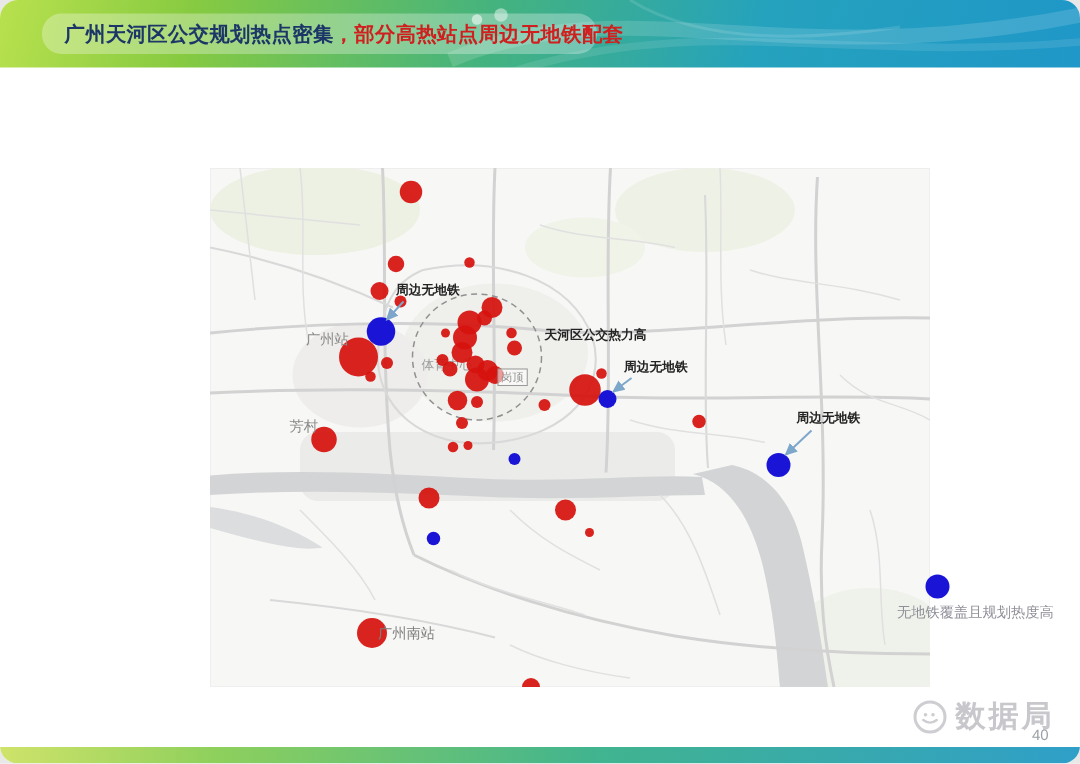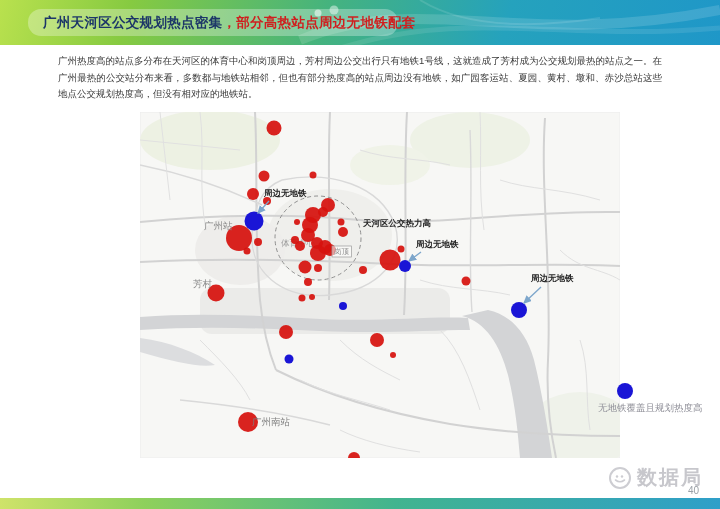--- a/index.html
+++ b/index.html
@@ -1,17 +1,17 @@
 <!DOCTYPE html>
 <html><head>
 <meta charset="utf-8">
 <style>
   html,body{margin:0;padding:0;background:#e8e8e8;}
   .slide{position:relative;width:720px;height:509px;background:#ffffff;overflow:hidden;
-         font-family:"Liberation Sans","DejaVu Sans",sans-serif;}
+         font-family:"Liberation Sans","DejaVu Sans",sans-serif;border-radius:12px;}
   
   .header{position:absolute;left:0;top:0;width:720px;height:45px;
           background:linear-gradient(105deg,#b9e14e 0%,#86ca41 18%,#45b37e 45%,#25a2bd 70%,#1f97c8 100%);}
   .hdr-deco{position:absolute;left:0;top:0;width:720px;height:45px;}
   .title-bar{position:absolute;left:28px;top:9px;width:370px;height:27px;border-radius:13px;
              background:rgba(255,255,255,.30);line-height:27px;padding-left:15px;box-sizing:border-box;
              white-space:nowrap;font-size:13.5px;font-weight:bold;letter-spacing:.3px;}
   .t-main{color:#1c3668;}
   .t-accent{color:#cf1f1f;}
   .amap{position:absolute;right:6px;top:6px;display:flex;align-items:center;}
@@ -46,21 +46,20 @@
       <path d="M340,48 C 470,8 560,42 720,28" stroke="rgba(255,255,255,.10)" stroke-width="5" fill="none"></path>
       <path d="M420,0 C 460,25 520,30 600,18" stroke="rgba(255,255,255,.12)" stroke-width="2" fill="none"></path>
       <circle cx="318" cy="13" r="3.5" fill="rgba(255,255,255,.55)"></circle>
       <circle cx="334" cy="10" r="4.5" fill="rgba(255,255,255,.45)"></circle>
     </svg>
     <div class="title-bar">
       <span class="t-main">广州天河区公交规划热点密集</span><span class="t-accent">，部分高热站点周边无地铁配套</span>
     </div>
   </div>
 
-  <p class="para">广州热度高的站点多分布在天河区的体育中心和岗顶周边，芳村周边公交出行只有地铁1号线，这就造成了芳村成为公交规划最热的站点之一。在广州最热的公交站分布来看，多数都与地铁站相邻，但也有部分热度高的站点周边没有地铁，如广园客运站、夏园、黄村、墩和、赤沙总站这些地点公交规划热度高，但没有相对应的地铁站。</p>
 
   <svg id="map-svg" class="map" width="480" height="346" viewBox="140 112 480 346">
     <defs>
       <marker id="arw" markerWidth="8" markerHeight="8" refX="5.5" refY="3" orient="auto">
         <path d="M0,0 L6.5,3 L0,6 Z" fill="#7da6cb"></path>
       </marker>
     </defs>
     <g>
       <rect x="140" y="112" width="480" height="346" fill="#f7f7f5" stroke="#ececec" stroke-width="1"></rect>
       <ellipse cx="210" cy="140" rx="70" ry="30" fill="#edf1e3"></ellipse>

